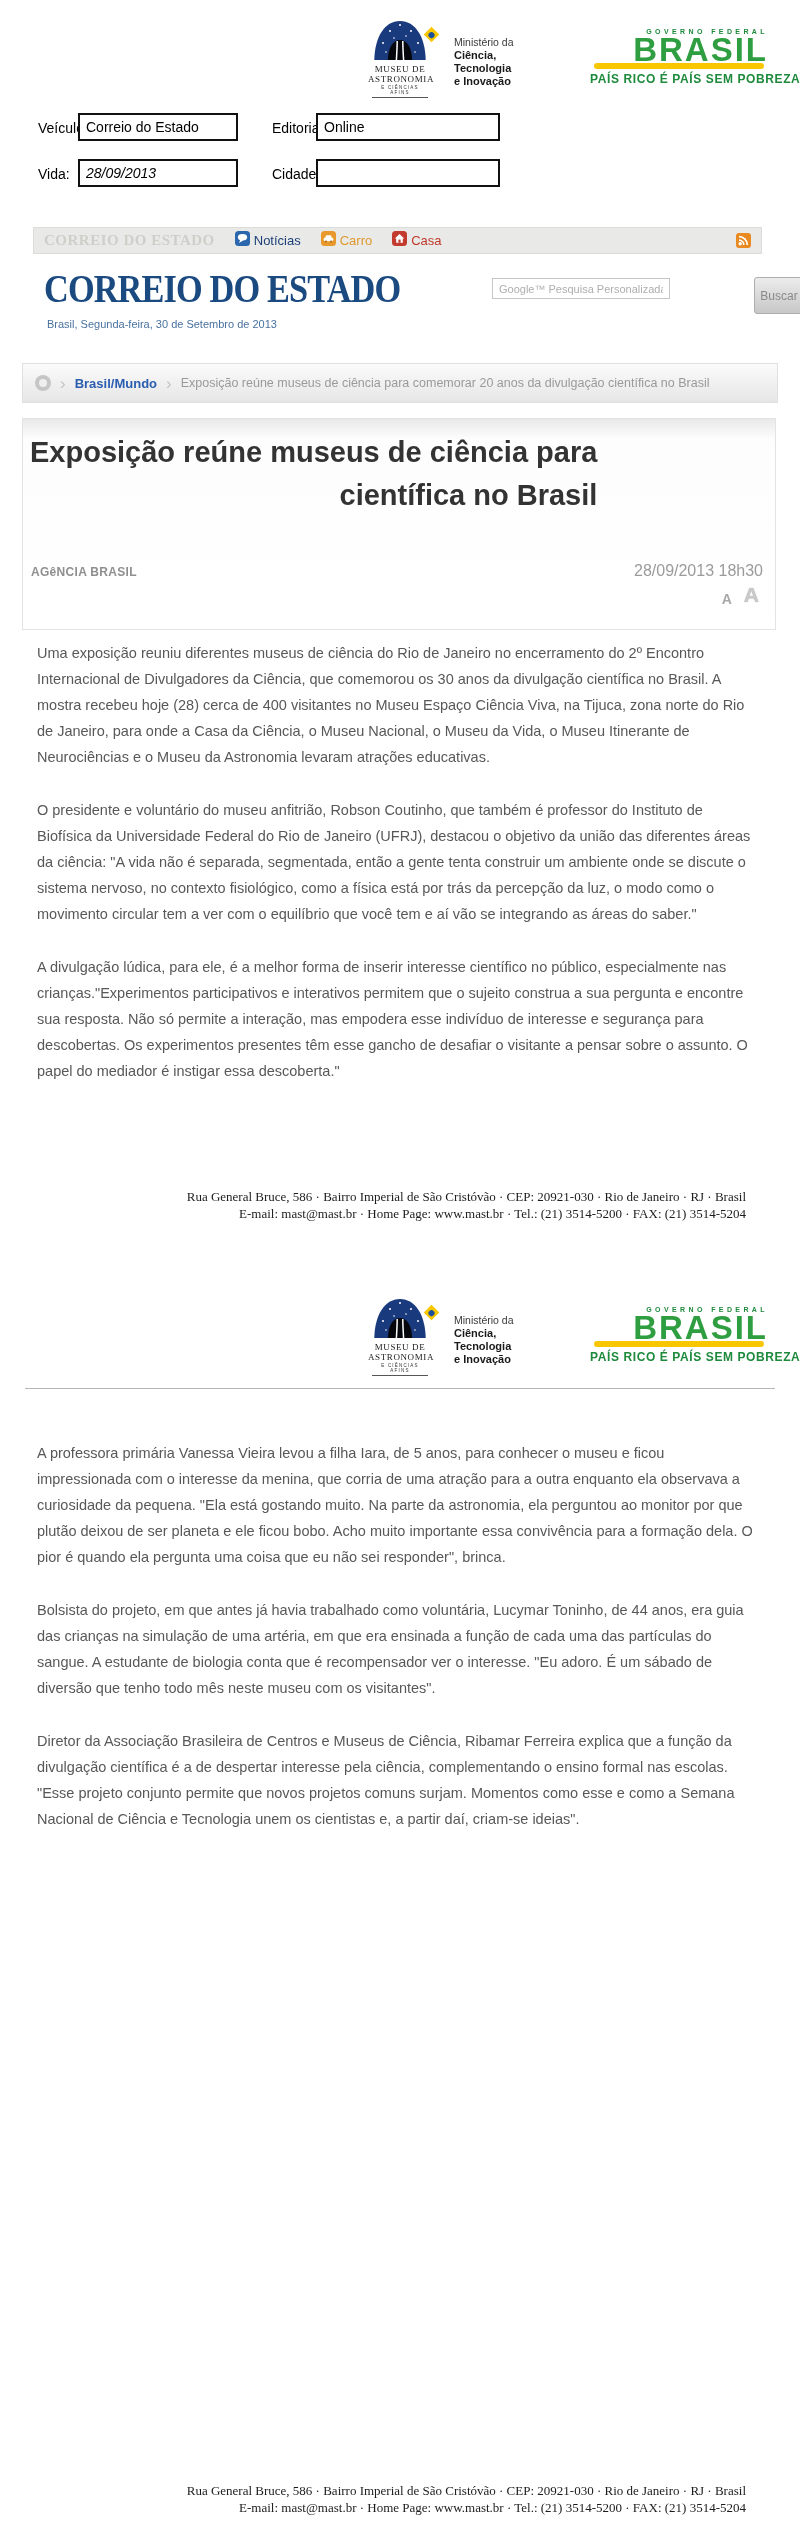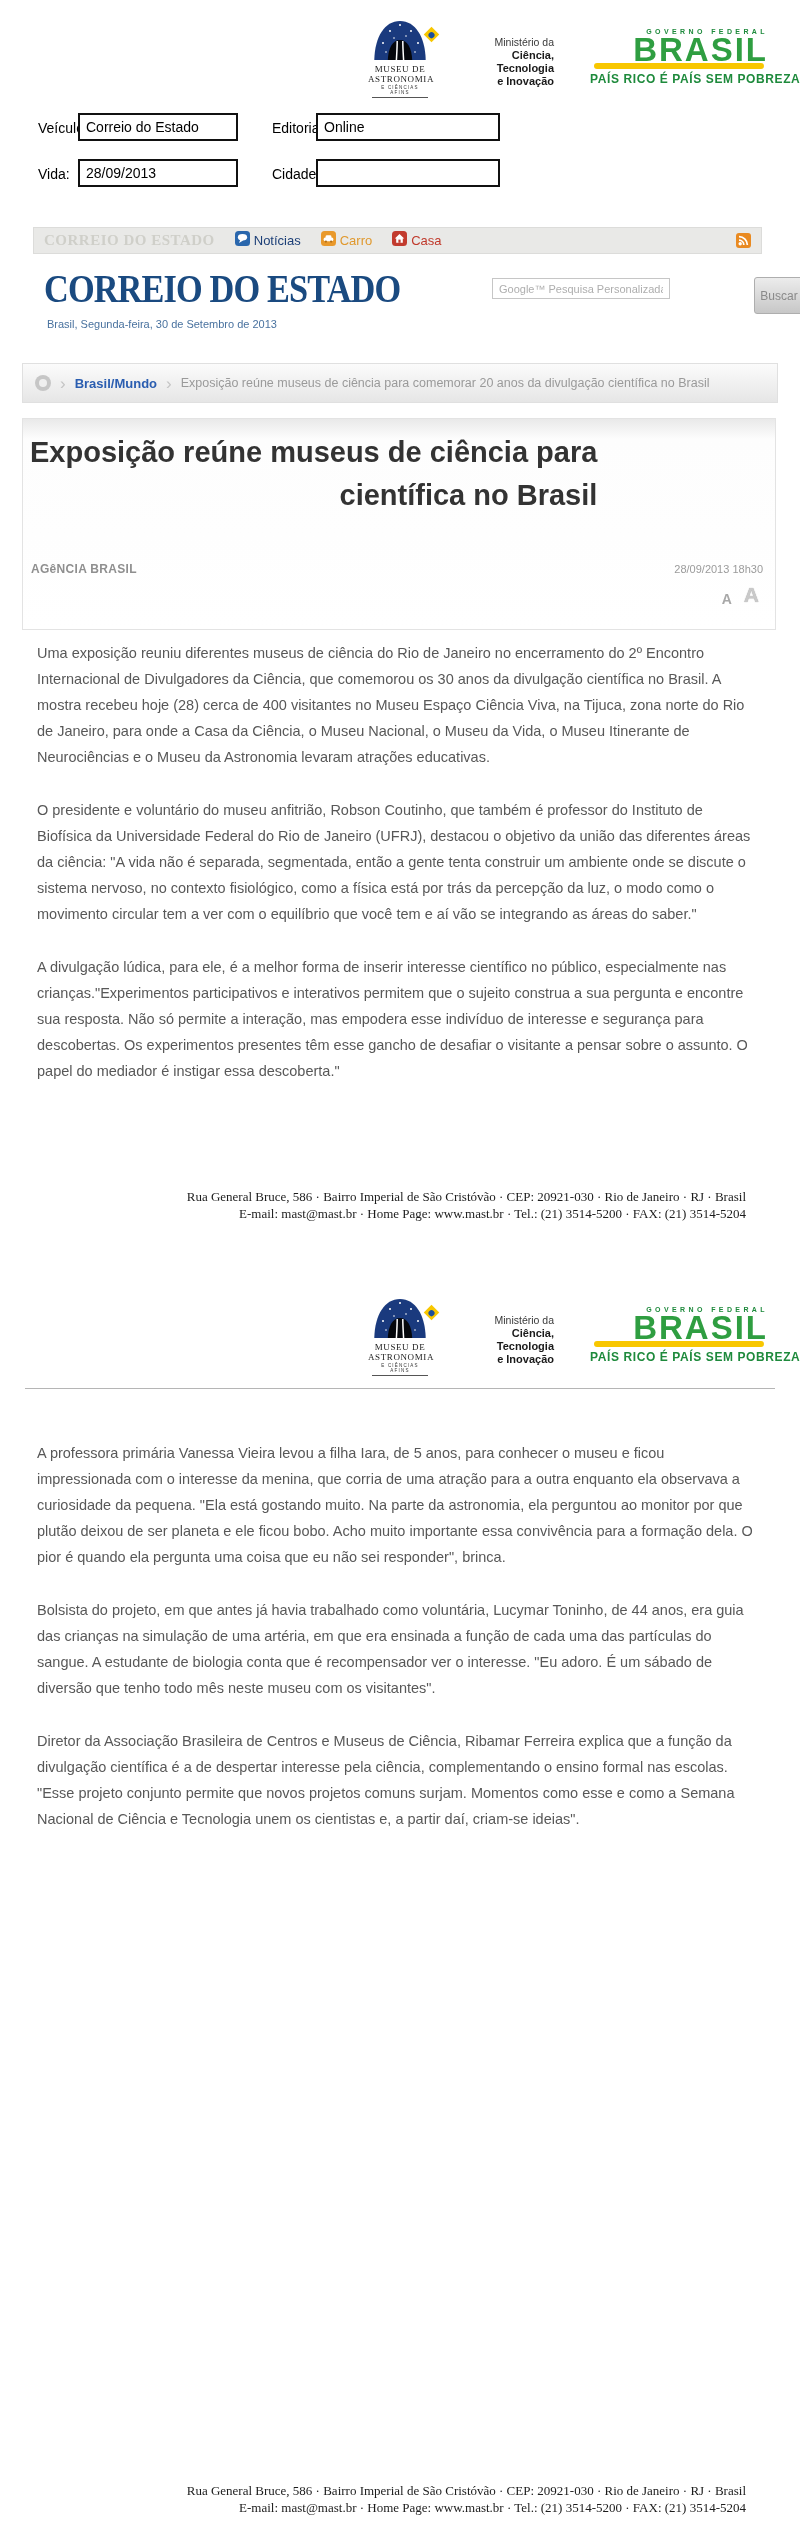--- a/index.html
+++ b/index.html
@@ -5,21 +5,21 @@
   * { margin:0; padding:0; box-sizing:border-box; }
   body { background:#fff; font-family:"Liberation Sans", sans-serif; }
   .page { position:relative; width:800px; height:2541px; background:#ffffff; overflow:hidden; }
 
   
   .logo-cluster { position:absolute; left:368px; width:400px; display:flex; align-items:flex-start; }
   .pos1 { top:20px; } .pos2 { top:1298px; }
   .museu { width:64px; text-align:center; }
   .museu-txt .m1 { font-family:"Liberation Serif", serif; font-size:9px; letter-spacing:0.6px; color:#222; line-height:10px; }
   .museu-txt .m2 { font-size:4.5px; letter-spacing:1.2px; color:#333; border-bottom:1px solid #555; padding:1px 0 2px; margin:0 4px; }
-  .ministry { margin:16px 12px 0 22px; text-align:right; width:110px; }
+  .ministry { margin:16px 12px 0 22px; text-align:left; width:110px; }
   .min1 { font-size:10.5px; color:#3a3a3a; line-height:13px; }
   .min2 { font-size:11px; font-weight:bold; color:#1a1a1a; line-height:13px; }
   .brasil { margin:8px 0 0 24px; width:178px; text-align:right; }
   .br-gov { font-size:7px; font-weight:bold; color:#1e8a3c; letter-spacing:3.4px; white-space:nowrap; }
   .br-name { position:relative; font-size:33px; font-weight:bold; color:#2f9e41; letter-spacing:2px; line-height:30px; display:block; }
   .br-flag { position:absolute; width:11px; height:11px; background:#f8c700; transform:rotate(45deg); left:58px; top:9px; }
   .br-flag::after { content:""; position:absolute; inset:2.5px; background:#1c4f9c; border-radius:50%; }
   .br-bar { height:6px; background:#f8c700; border-radius:3px; margin:-2px 4px 0; }
   .br-tag { font-size:12px; font-weight:bold; color:#1e8a3c; letter-spacing:0.6px; margin-top:3px; white-space:nowrap; }
 
@@ -48,21 +48,21 @@
   .bc-home::after { content:""; position:absolute; inset:4px; border-radius:50%; background:#efefef; }
   .bc-sep { color:#c4c4c4; font-size:17px; line-height:1; }
   .bc-link { font-size:13px; font-weight:bold; color:#2a5db0; text-decoration:none; white-space:nowrap; cursor:pointer; }
   .bc-page { font-size:12.5px; color:#9a9a9a; white-space:nowrap; overflow:hidden; }
 
   
   .article-card { position:absolute; left:22px; top:418px; width:754px; height:212px; border:1px solid #e3e3e3; background:linear-gradient(#e9e9e9, #fdfdfd 20px, #ffffff); }
   .art-title { position:absolute; left:7px; top:12px; font-size:29px; line-height:43px; font-weight:bold; color:#333; white-space:nowrap;text-align:right; }
   .byline-row { position:absolute; left:8px; right:12px; top:143px; display:flex; justify-content:space-between; align-items:baseline; }
   .byline { font-size:12px; font-weight:bold; color:#8f8f8f; letter-spacing:0.3px; }
-  .pub-date { font-size:11px; color:#9b9b9b;margin-left:32px; }
+  .pub-date { font-size:16px; color:#9b9b9b;margin-left:32px; }
   .font-controls { position:absolute; right:16px; top:164px; display:flex; align-items:flex-end; gap:12px; }
   .fa-small { font-size:14px; font-weight:bold; color:#a8a8a8; cursor:pointer; }
   .fa-large { font-size:21px; font-weight:bold; color:#c9c9c9; text-shadow:0 0 1px #9f9f9f; cursor:pointer; }
 
   
   .body-text { position:absolute; left:37px; width:722px; font-size:14.5px; line-height:26px; color:#585858; }
   .bt1 { top:640px; } .bt2 { top:1440px; }
   .body-text p { margin:0 0 27px; }
 
   
@@ -111,21 +111,21 @@
       <div class="br-bar"></div>
       <div class="br-tag">PAÍS RICO É PAÍS SEM POBREZA</div>
     </div>
   </div>
 
   <span class="frm-label" style="left:38px; top:120px;">Veículo:</span>
   <input class="frm" style="left: 78px; top: 113px; width: 160px; height: 28px;" value="Correio do Estado">
   <span class="frm-label" style="left:272px; top:120px;">Editoria:</span>
   <input class="frm" style="left: 316px; top: 113px; width: 184px; height: 28px;" value="Online">
   <span class="frm-label" style="left:38px; top:166px;">Vida:</span>
-  <input class="frm" style="left: 78px; top: 159px; width: 160px; height: 28px;" value="28/09/2013">
+  <input class="frm" style="left: 78px; top: 159px; width: 160px; height: 28px; font-style: italic;" value="28/09/2013">
   <span class="frm-label" style="left:272px; top:166px;">Cidade:</span>
   <input class="frm" style="left: 316px; top: 159px; width: 184px; height: 28px;" value="">
 
   <div class="topbar">
     <span class="tb-brand">CORREIO DO ESTADO</span>
     <a class="tb-item">
       <span>
         <svg width="15" height="15" viewBox="0 0 15 15">
             <rect width="15" height="15" rx="3.5" fill="#2a67ad"></rect>
             <ellipse cx="7.5" cy="6.3" rx="4.6" ry="3.2" fill="#fff"></ellipse>

